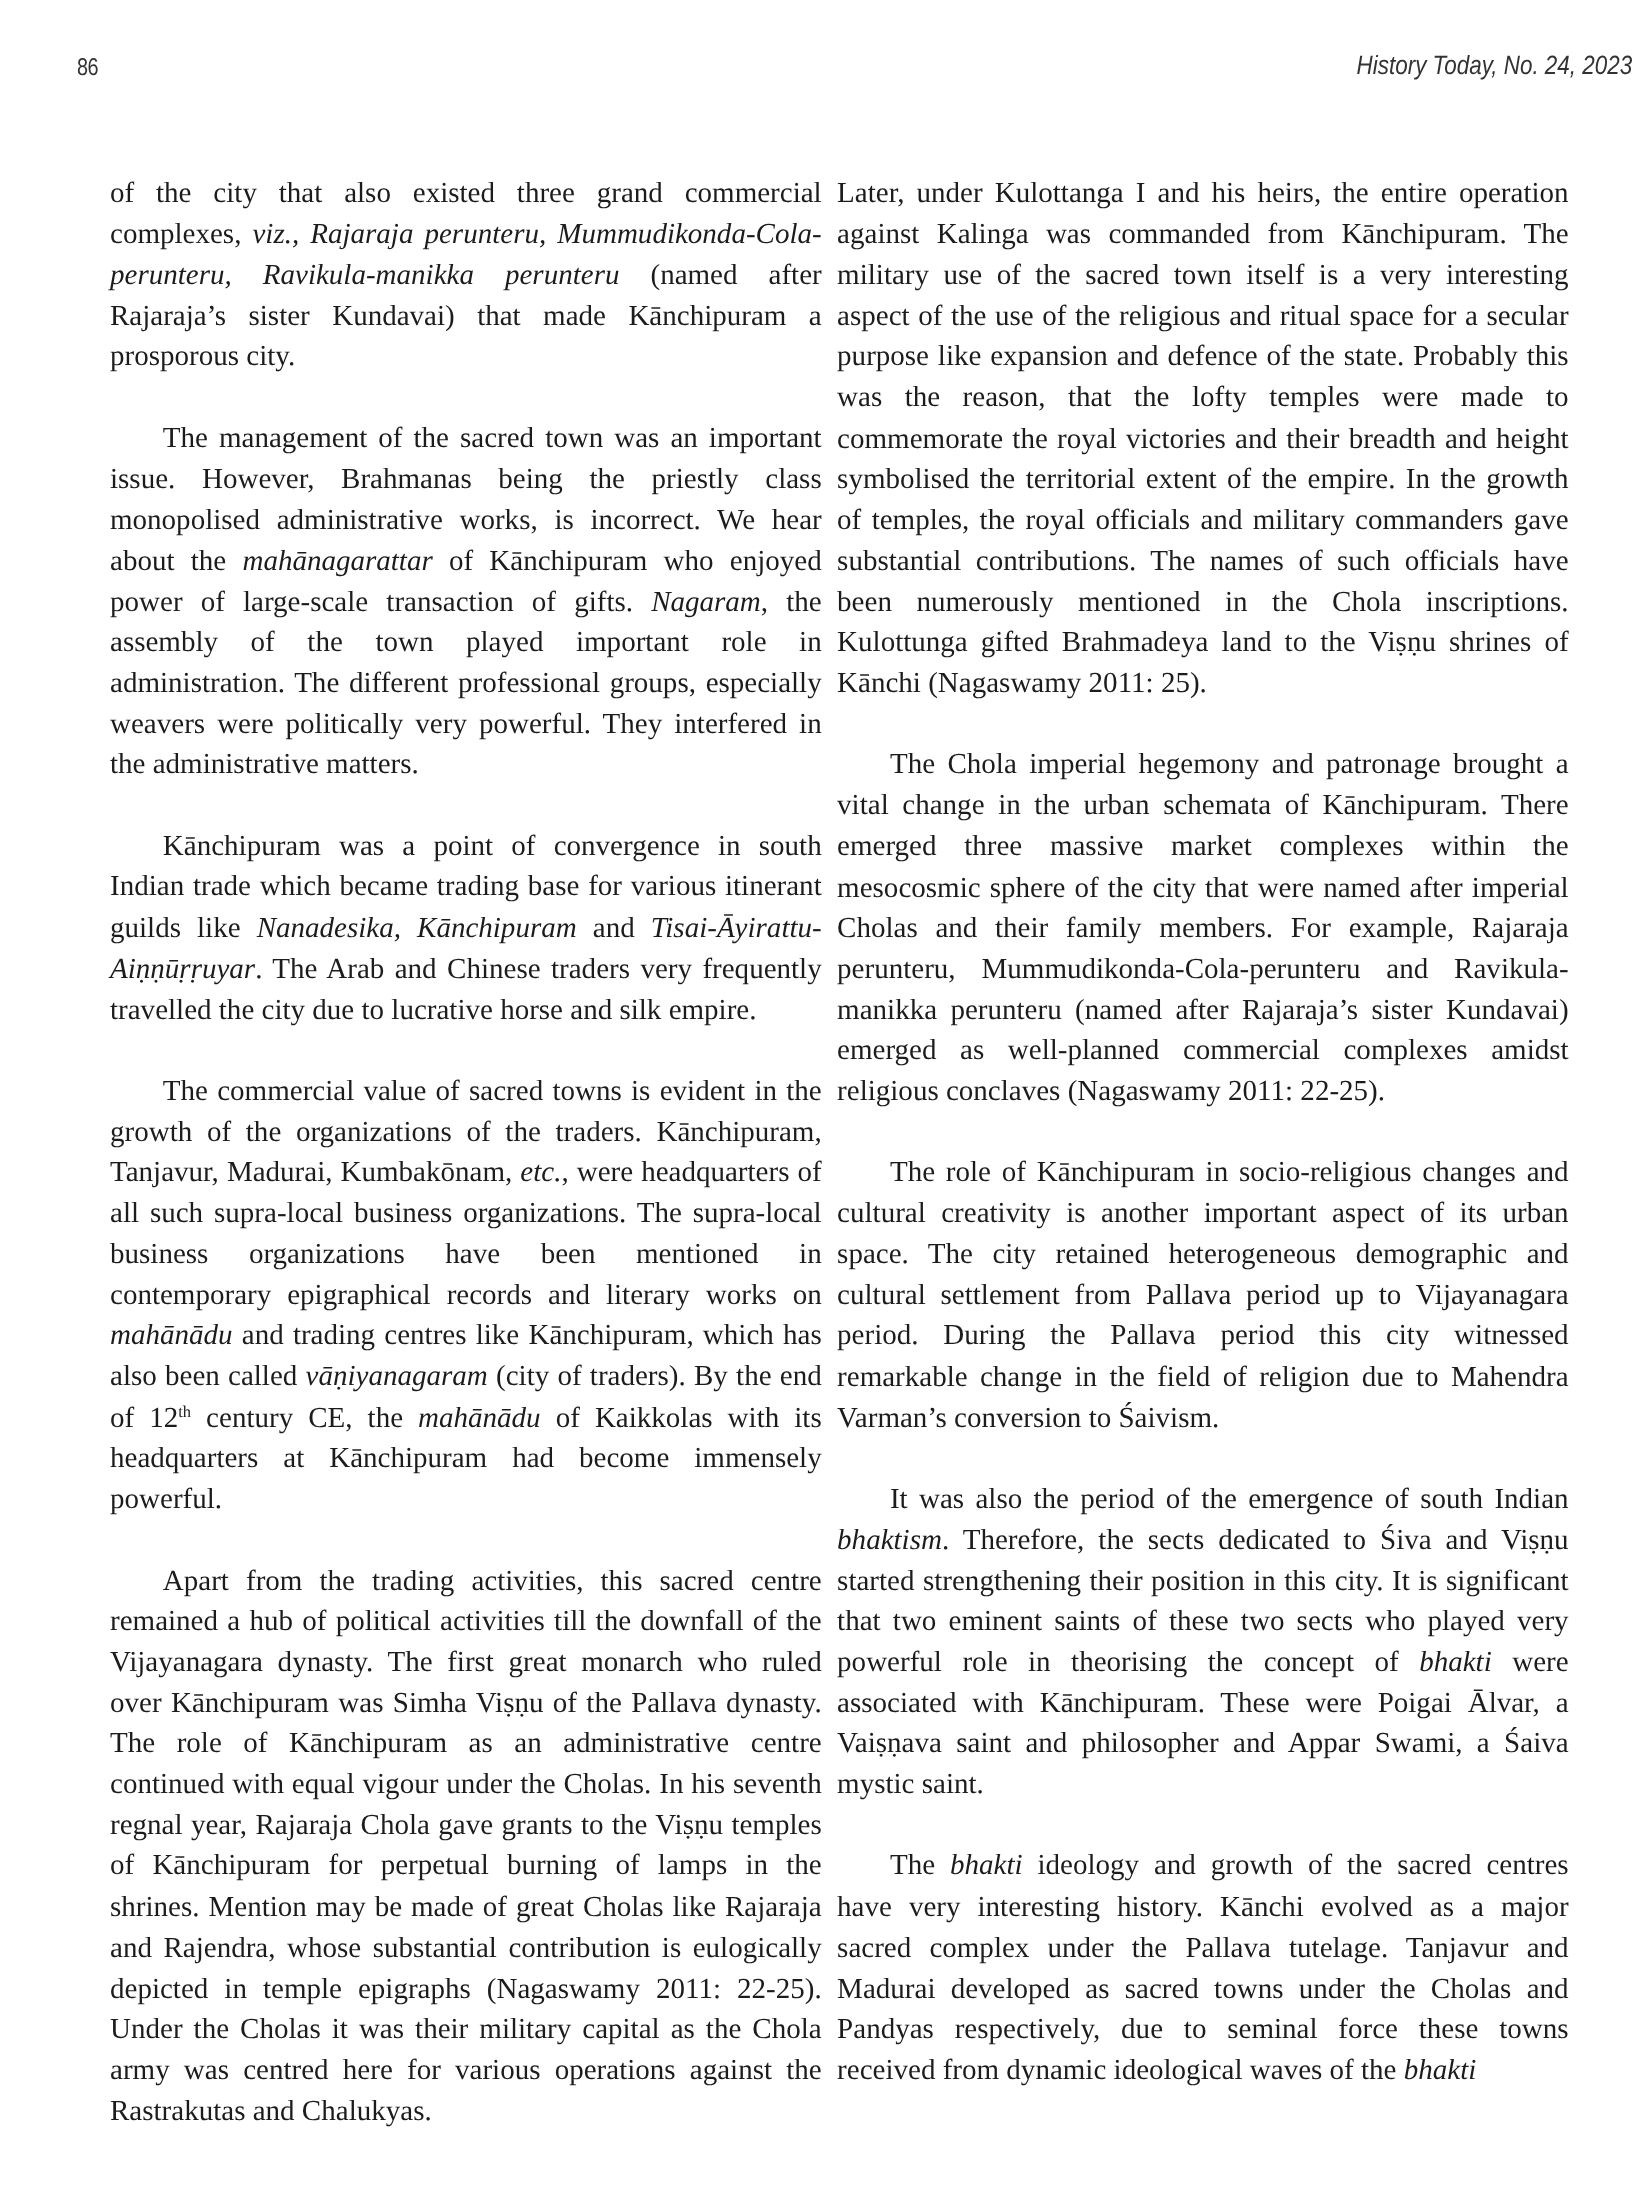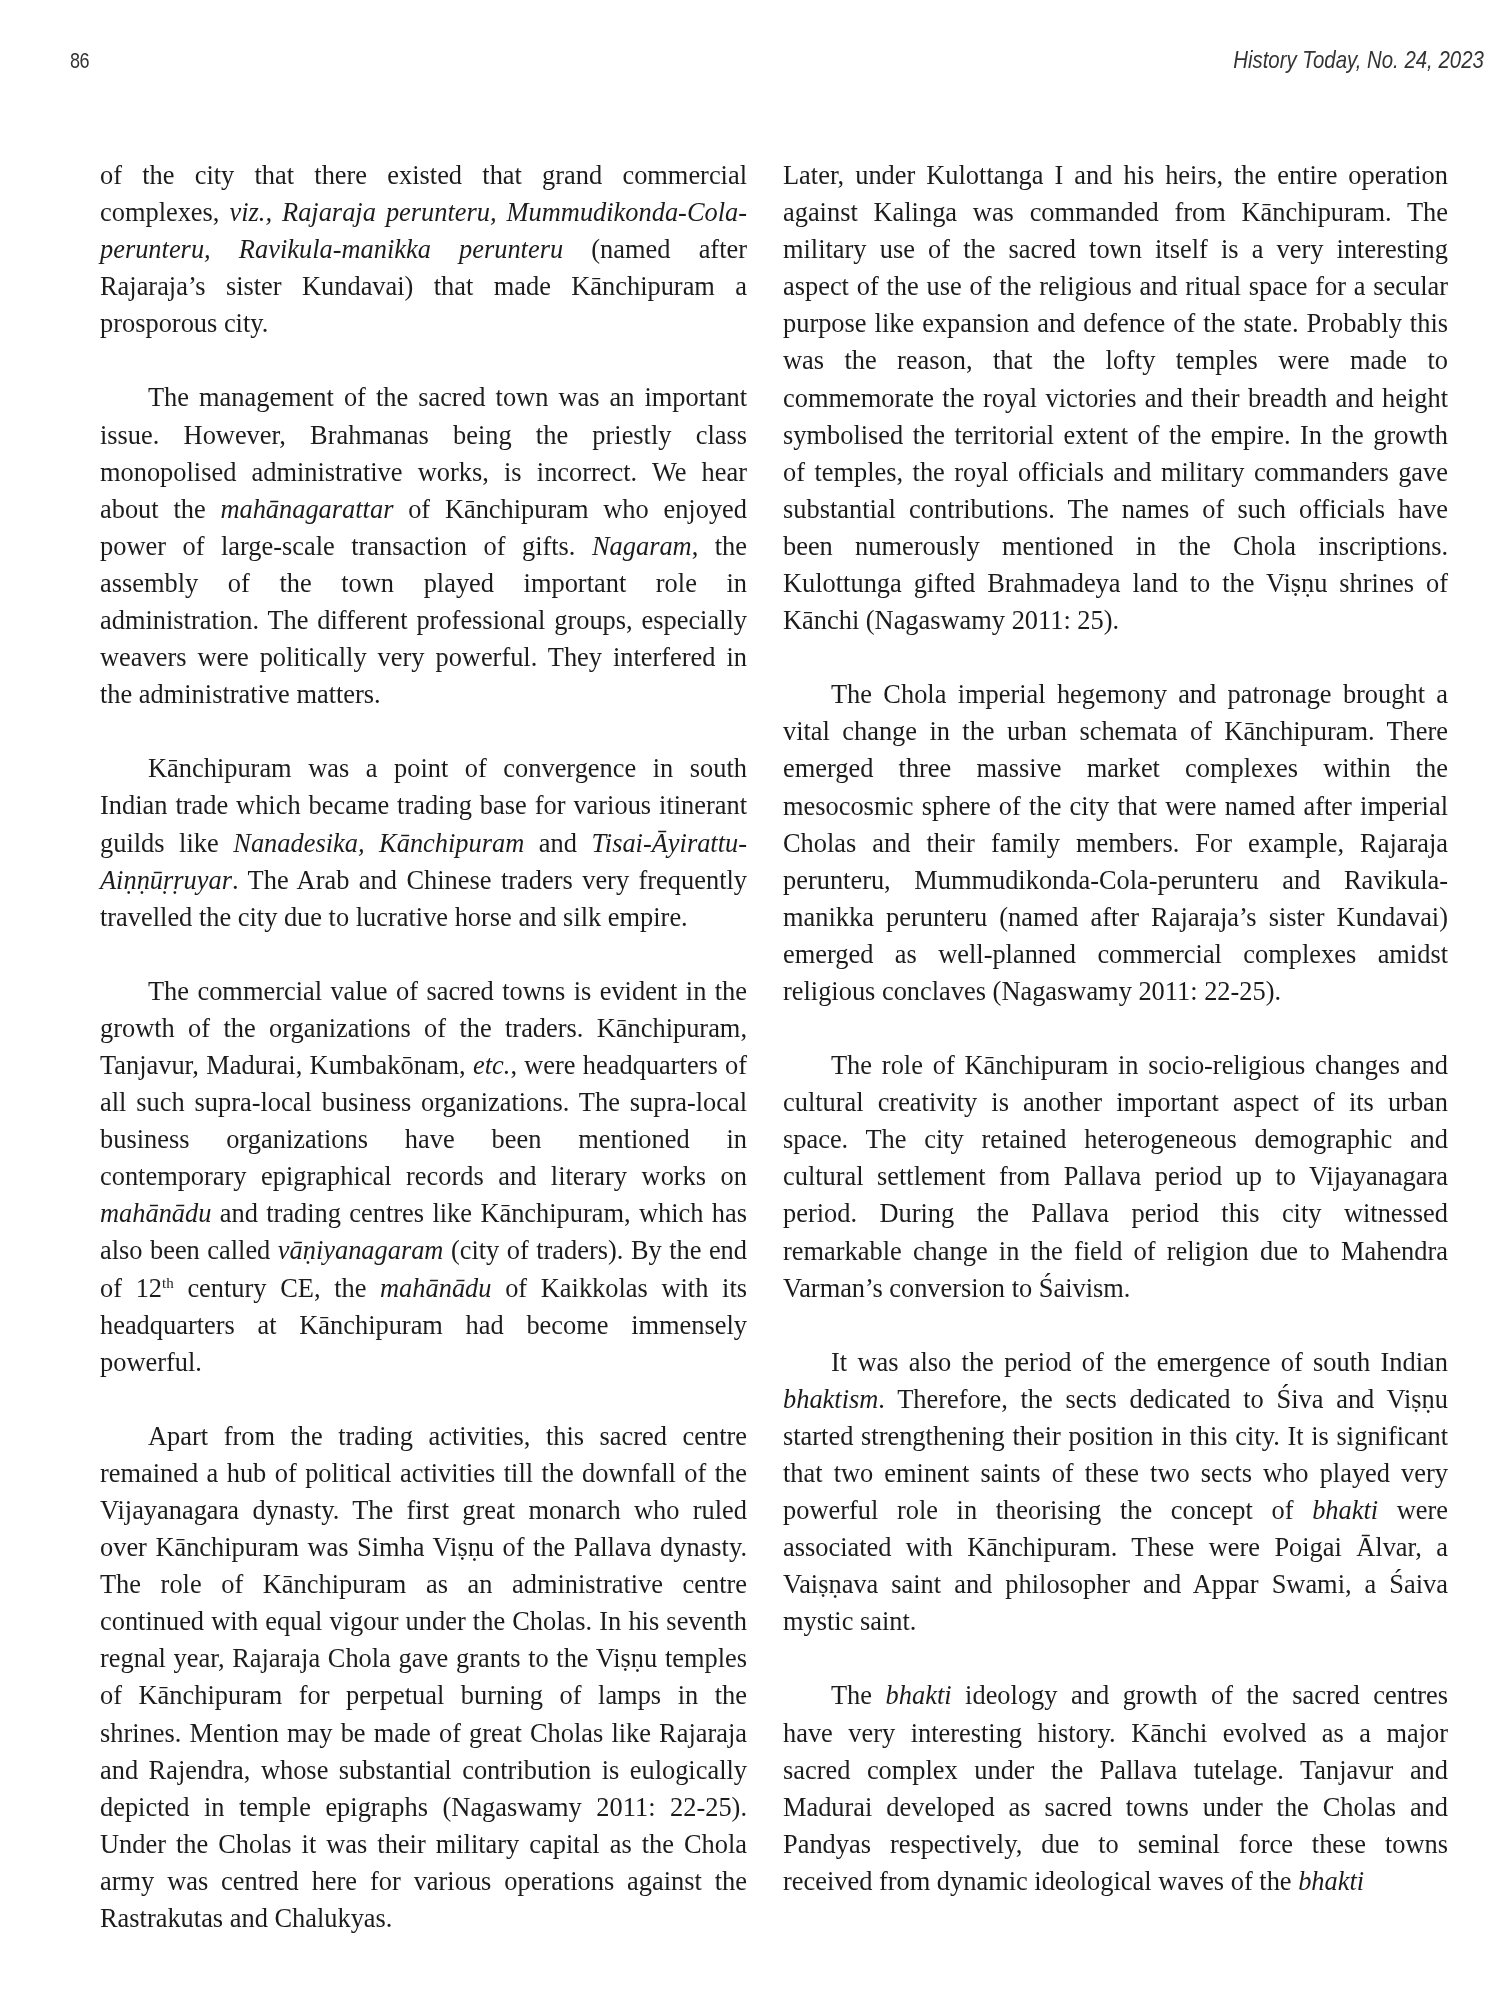--- a/index.html
+++ b/index.html
@@ -1,35 +1,35 @@
 <!DOCTYPE html>
 <html><head>
 <meta charset="utf-8">
 <style>
   html, body { margin: 0; padding: 0; background: #ffffff; }
   body { width: 1500px; height: 2000px; position: relative; overflow: hidden; color: #1c1c1c; }
   .page-number { position: absolute; left: 70px; top: 48px; font-family: "Liberation Sans", sans-serif; font-size: 22px; color: #333; letter-spacing: -0.5px; transform: scaleX(0.82); transform-origin: left; }
   .running-head { position: absolute; right: 16px; top: 46px; font-family: "Liberation Sans", sans-serif; font-style: italic; font-size: 24px; color: #333; transform: scaleX(0.85); transform-origin: right; }
   .column { position: absolute; top: 157px; width: 647px; font-family: "Liberation Serif", serif; font-size: 26.4px; line-height: 37.1px; text-align: justify; }
   .col-left { left: 100px; }
-  .col-right { left: 783px; width: 665px; }
+  .col-right { left: 761px; width: 665px; }
   .para { margin: 0 0 37px 0; text-indent: 48px; }
   .para.no-indent { text-indent: 0; }
   .para:last-child { margin-bottom: 0; }
   sup { font-size: 15px; line-height: 0; vertical-align: 9px; }
   i { font-style: italic; }
 </style>
 </head>
 <body>
 
 <div class="page-number">86</div>
 <div class="running-head">History Today, No. 24, 2023</div>
 
 <div class="column col-left">
-    <p class="para no-indent"><span>of the city that there existed that grand commercial complexes, </span><i>viz., Rajaraja perunteru, Mummudikonda-Cola-perunteru, Ravikula-manikka perunteru</i><span> (named after Rajaraja’s sister Kundavai) that made Kānchipuram a prosporous city.</span></p>
+    <p class="para no-indent"><span>of the city that also existed three grand commercial complexes, </span><i>viz., Rajaraja perunteru, Mummudikonda-Cola-perunteru, Ravikula-manikka perunteru</i><span> (named after Rajaraja’s sister Kundavai) that made Kānchipuram a prosporous city.</span></p>
     <p class="para"><span>The management of the sacred town was an important issue. However, Brahmanas being the priestly class monopolised administrative works, is incorrect. We hear about the </span><i>mahānagarattar</i><span> of Kānchipuram who enjoyed power of large-scale transaction of gifts. </span><i>Nagaram</i><span>, the assembly of the town played important role in administration. The different professional groups, especially weavers were politically very powerful. They interfered in the administrative matters.</span></p>
     <p class="para"><span>Kānchipuram was a point of convergence in south Indian trade which became trading base for various itinerant guilds like </span><i>Nanadesika, Kānchipuram</i><span> and </span><i>Tisai-Āyirattu-Aiṇṇūṛṛuyar</i><span>. The Arab and Chinese traders very frequently travelled the city due to lucrative horse and silk empire.</span></p>
     <p class="para"><span>The commercial value of sacred towns is evident in the growth of the organizations of the traders. Kānchipuram, Tanjavur, Madurai, Kumbakōnam, </span><i>etc.</i><span>, were headquarters of all such supra-local business organizations. The supra-local business organizations have been mentioned in contemporary epigraphical records and literary works on </span><i>mahānādu</i><span> and trading centres like Kānchipuram, which has also been called </span><i>vāṇiyanagaram</i><span> (city of traders). By the end of 12</span><sup>th</sup><span> century CE, the </span><i>mahānādu</i><span> of Kaikkolas with its headquarters at Kānchipuram had become immensely powerful.</span></p>
     <p class="para"><span>Apart from the trading activities, this sacred centre remained a hub of political activities till the downfall of the Vijayanagara dynasty. The first great monarch who ruled over Kānchipuram was Simha Viṣṇu of the Pallava dynasty. The role of Kānchipuram as an administrative centre continued with equal vigour under the Cholas. In his seventh regnal year, Rajaraja Chola gave grants to the Viṣṇu temples of Kānchipuram for perpetual burning of lamps in the shrines. Mention may be made of great Cholas like Rajaraja and Rajendra, whose substantial contribution is eulogically depicted in temple epigraphs (Nagaswamy 2011: 22-25). Under the Cholas it was their military capital as the Chola army was centred here for various operations against the Rastrakutas and Chalukyas.</span></p>
   </div>
 <div class="column col-right">
     <p class="para no-indent"><span>Later, under Kulottanga I and his heirs, the entire operation against Kalinga was commanded from Kānchipuram. The military use of the sacred town itself is a very interesting aspect of the use of the religious and ritual space for a secular purpose like expansion and defence of the state. Probably this was the reason, that the lofty temples were made to commemorate the royal victories and their breadth and height symbolised the territorial extent of the empire. In the growth of temples, the royal officials and military commanders gave substantial contributions. The names of such officials have been numerously mentioned in the Chola inscriptions. Kulottunga gifted Brahmadeya land to the Viṣṇu shrines of Kānchi (Nagaswamy 2011: 25).</span></p>
     <p class="para"><span>The Chola imperial hegemony and patronage brought a vital change in the urban schemata of Kānchipuram. There emerged three massive market complexes within the mesocosmic sphere of the city that were named after imperial Cholas and their family members. For example, Rajaraja perunteru, Mummudikonda-Cola-perunteru and Ravikula-manikka perunteru (named after Rajaraja’s sister Kundavai) emerged as well-planned commercial complexes amidst religious conclaves (Nagaswamy 2011: 22-25).</span></p>
     <p class="para"><span>The role of Kānchipuram in socio-religious changes and cultural creativity is another important aspect of its urban space. The city retained heterogeneous demographic and cultural settlement from Pallava period up to Vijayanagara period. During the Pallava period this city witnessed remarkable change in the field of religion due to Mahendra Varman’s conversion to Śaivism.</span></p>
     <p class="para"><span>It was also the period of the emergence of south Indian </span><i>bhaktism</i><span>. Therefore, the sects dedicated to Śiva and Viṣṇu started strengthening their position in this city. It is significant that two eminent saints of these two sects who played very powerful role in theorising the concept of </span><i>bhakti</i><span> were associated with Kānchipuram. These were Poigai Ālvar, a Vaiṣṇava saint and philosopher and Appar Swami, a Śaiva mystic saint.</span></p>

